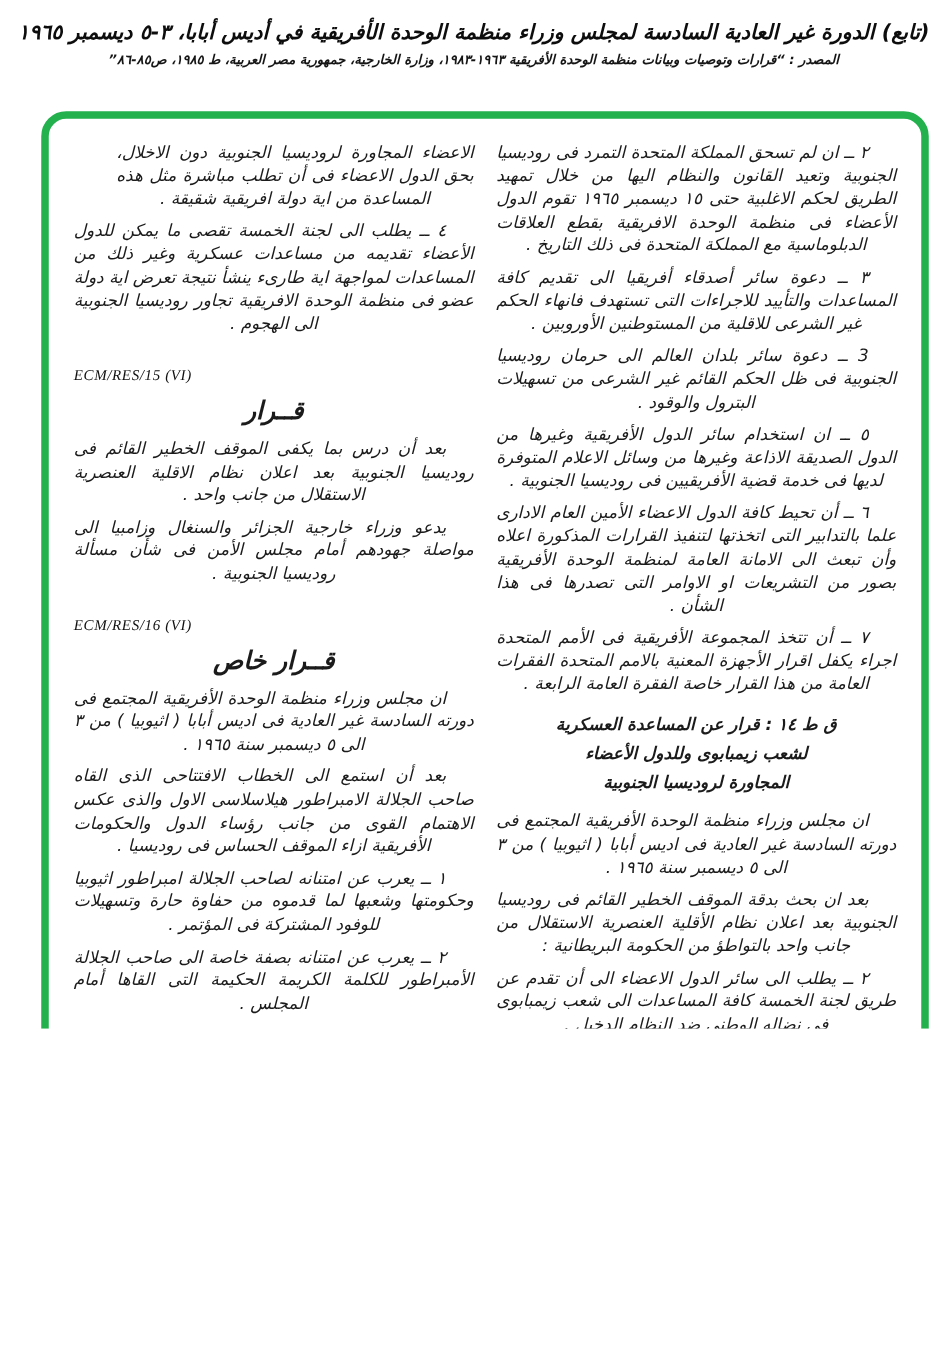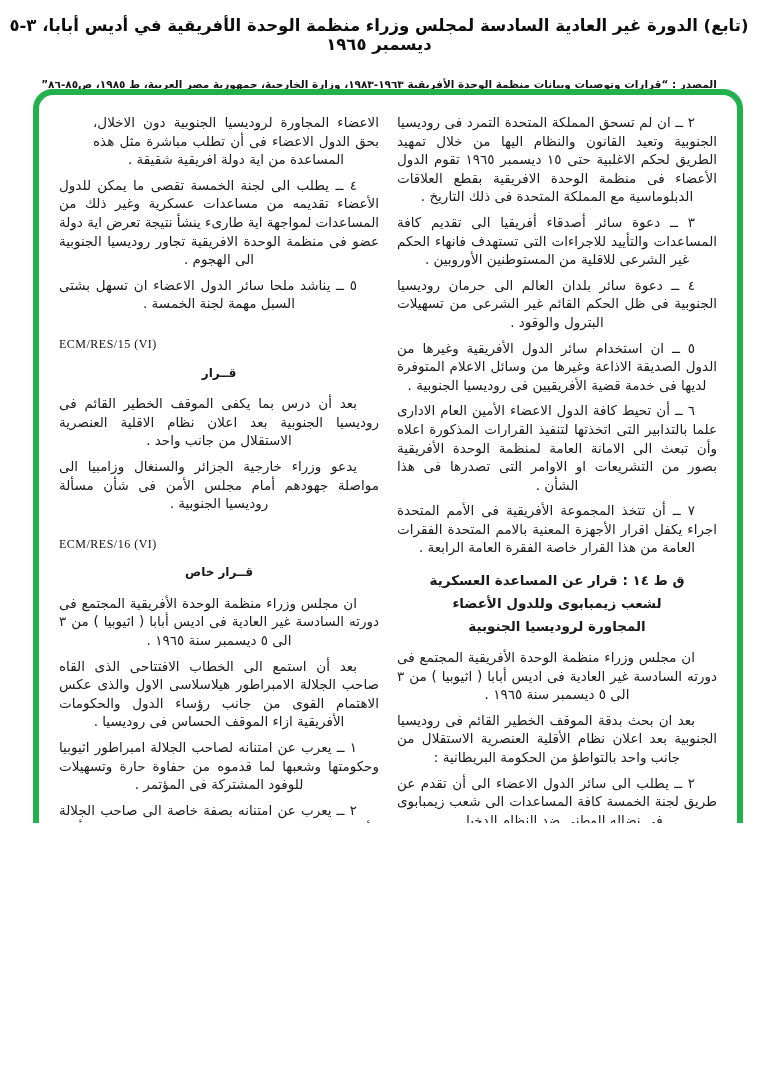--- a/index.html
+++ b/index.html
@@ -6,32 +6,33 @@
   html, body { margin: 0; padding: 0; background: #ffffff; }
   .page {
     position: relative;
     width: 758px;
     height: 823px;
     background: #fff;
     font-family: "DejaVu Sans", sans-serif;
     color: #1b1b1b;
     direction: rtl;
     overflow: hidden;
+    font-style: italic;
   }
   .header { text-align: center; padding-top: 16px; }
   .title {
     font-weight: bold;
     font-size: 16.5px;
     letter-spacing: 0.2px;
     color: #0d0d0d;
   }
   .source {
     font-weight: bold;
     font-size: 10.5px;
-    margin-top: 24px;
+    margin-top: 7px;
     color: #151515;
   }
   .frame {
     position: absolute;
     left: 33px;
     top: 89px;
     width: 710px;
     height: 941px;
     border: 6px solid #23b14d;
     border-radius: 20px;
@@ -61,21 +62,21 @@
     text-align-last: left;
     font-family: "Liberation Serif", serif;
     font-size: 12px;
     letter-spacing: 0.5px;
     margin: 22px 0 10px 0;
     color: #111;
   }
   .res-title {
     text-align-last: center;
     font-weight: bold;
-    font-size: 12px;
+    font-size: 20px;
     margin: 10px 0 12px 0;
     letter-spacing: 1px;
   }
   .res-heading {
     text-align: right;
     text-align-last: center;
     font-weight: bold;
     font-size: 13.5px;
     line-height: 23px;
     margin: 12px 0 10px 0;
@@ -110,39 +111,38 @@
     <div class="title">(تابع) الدورة غير العادية السادسة لمجلس وزراء منظمة الوحدة الأفريقية في أديس أبابا، ٣-٥ ديسمبر ١٩٦٥</div>
     <div class="source">المصدر : “قرارات وتوصيات وبيانات منظمة الوحدة الأفريقية ١٩٦٣-١٩٨٣، وزارة الخارجية، جمهورية مصر العربية، ط ١٩٨٥، ص٨٥-٨٦”</div>
   </div>
 
   <div class="frame">
     <div class="columns">
 
       <div class="col">
         <p>٢ ــ ان لم تسحق المملكة المتحدة التمرد فى روديسيا الجنوبية وتعيد القانون والنظام اليها من خلال تمهيد الطريق لحكم الاغلبية حتى ١٥ ديسمبر ١٩٦٥ تقوم الدول الأعضاء فى منظمة الوحدة الافريقية بقطع العلاقات الدبلوماسية مع المملكة المتحدة فى ذلك التاريخ .</p>
         <p>٣ ــ دعوة سائر أصدقاء أفريقيا الى تقديم كافة المساعدات والتأييد للاجراءات التى تستهدف فانهاء الحكم غير الشرعى للاقلية من المستوطنين الأوروبين .</p>
-        <p>٤ ــ دعوة سائر بلدان العالم الى حرمان روديسيا الجنوبية فى ظل الحكم القائم غير الشرعى من تسهيلات البترول والوقود .</p>
+        <p>3 ــ دعوة سائر بلدان العالم الى حرمان روديسيا الجنوبية فى ظل الحكم القائم غير الشرعى من تسهيلات البترول والوقود .</p>
         <p>٥ ــ ان استخدام سائر الدول الأفريقية وغيرها من الدول الصديقة الاذاعة وغيرها من وسائل الاعلام المتوفرة لديها فى خدمة قضية الأفريقيين فى روديسيا الجنوبية .</p>
         <p>٦ ــ أن تحيط كافة الدول الاعضاء الأمين العام الادارى علما بالتدابير التى اتخذتها لتنفيذ القرارات المذكورة اعلاه وأن تبعث الى الامانة العامة لمنظمة الوحدة الأفريقية بصور من التشريعات او الاوامر التى تصدرها فى هذا الشأن .</p>
         <p>٧ ــ أن تتخذ المجموعة الأفريقية فى الأمم المتحدة اجراء يكفل اقرار الأجهزة المعنية بالامم المتحدة الفقرات العامة من هذا القرار خاصة الفقرة العامة الرابعة .</p>
         <div class="res-heading">
           <div>ق ط ١٤ : قرار عن المساعدة العسكرية</div>
           <div>لشعب زيمبابوى وللدول الأعضاء</div>
           <div>المجاورة لروديسيا الجنوبية</div>
         </div>
         <p>ان مجلس وزراء منظمة الوحدة الأفريقية المجتمع فى دورته السادسة غير العادية فى اديس أبابا ( اثيوبيا ) من ٣ الى ٥ ديسمبر سنة ١٩٦٥ .</p>
         <p>بعد ان بحث بدقة الموقف الخطير القائم فى روديسيا الجنوبية بعد اعلان نظام الأقلية العنصرية الاستقلال من جانب واحد بالتواطؤ من الحكومة البريطانية :</p>
         <p>٢ ــ يطلب الى سائر الدول الاعضاء الى أن تقدم عن طريق لجنة الخمسة كافة المساعدات الى شعب زيمبابوى فى نضاله الوطنى ضد النظام الدخيل .</p>
         <p><span>٣ ــ يطلب الى لجنة الخمسة دعوة الدول الاعضاء </span><span class="b">الى تقديم المساعدات العسكرية وغير ذلك من المساعدات لمواجهة اى طارىء يمكن ان تواجهه الدول</span></p>
       </div>
 
       <div class="col">
         <p class="noindent">الاعضاء المجاورة لروديسيا الجنوبية دون الاخلال، بحق الدول الاعضاء فى أن تطلب مباشرة مثل هذه المساعدة من اية دولة افريقية شقيقة .</p>
         <p>٤ ــ يطلب الى لجنة الخمسة تقصى ما يمكن للدول الأعضاء تقديمه من مساعدات عسكرية وغير ذلك من المساعدات لمواجهة اية طارىء ينشأ نتيجة تعرض اية دولة عضو فى منظمة الوحدة الافريقية تجاور روديسيا الجنوبية الى الهجوم .</p>
-        <p>٥ ــ يناشد ملحا سائر الدول الاعضاء ان تسهل بشتى السبل مهمة لجنة الخمسة .</p>
         <div class="ecm">ECM/RES/15 (VI)</div>
         <div class="res-title">قــرار</div>
         <p>بعد أن درس بما يكفى الموقف الخطير القائم فى روديسيا الجنوبية بعد اعلان نظام الاقلية العنصرية الاستقلال من جانب واحد .</p>
         <p>يدعو وزراء خارجية الجزائر والسنغال وزامبيا الى مواصلة جهودهم أمام مجلس الأمن فى شأن مسألة روديسيا الجنوبية .</p>
         <div class="ecm">ECM/RES/16 (VI)</div>
         <div class="res-title">قــرار خاص</div>
         <p>ان مجلس وزراء منظمة الوحدة الأفريقية المجتمع فى دورته السادسة غير العادية فى اديس أبابا ( اثيوبيا ) من ٣ الى ٥ ديسمبر سنة ١٩٦٥ .</p>
         <p>بعد أن استمع الى الخطاب الافتتاحى الذى القاه صاحب الجلالة الامبراطور هيلاسلاسى الاول والذى عكس الاهتمام القوى من جانب رؤساء الدول والحكومات الأفريقية ازاء الموقف الحساس فى روديسيا .</p>
         <p>١ ــ يعرب عن امتنانه لصاحب الجلالة امبراطور اثيوبيا وحكومتها وشعبها لما قدموه من حفاوة حارة وتسهيلات للوفود المشتركة فى المؤتمر .</p>
         <p>٢ ــ يعرب عن امتنانه بصفة خاصة الى صاحب الجلالة الأمبراطور للكلمة الكريمة الحكيمة التى القاها أمام المجلس .</p>

